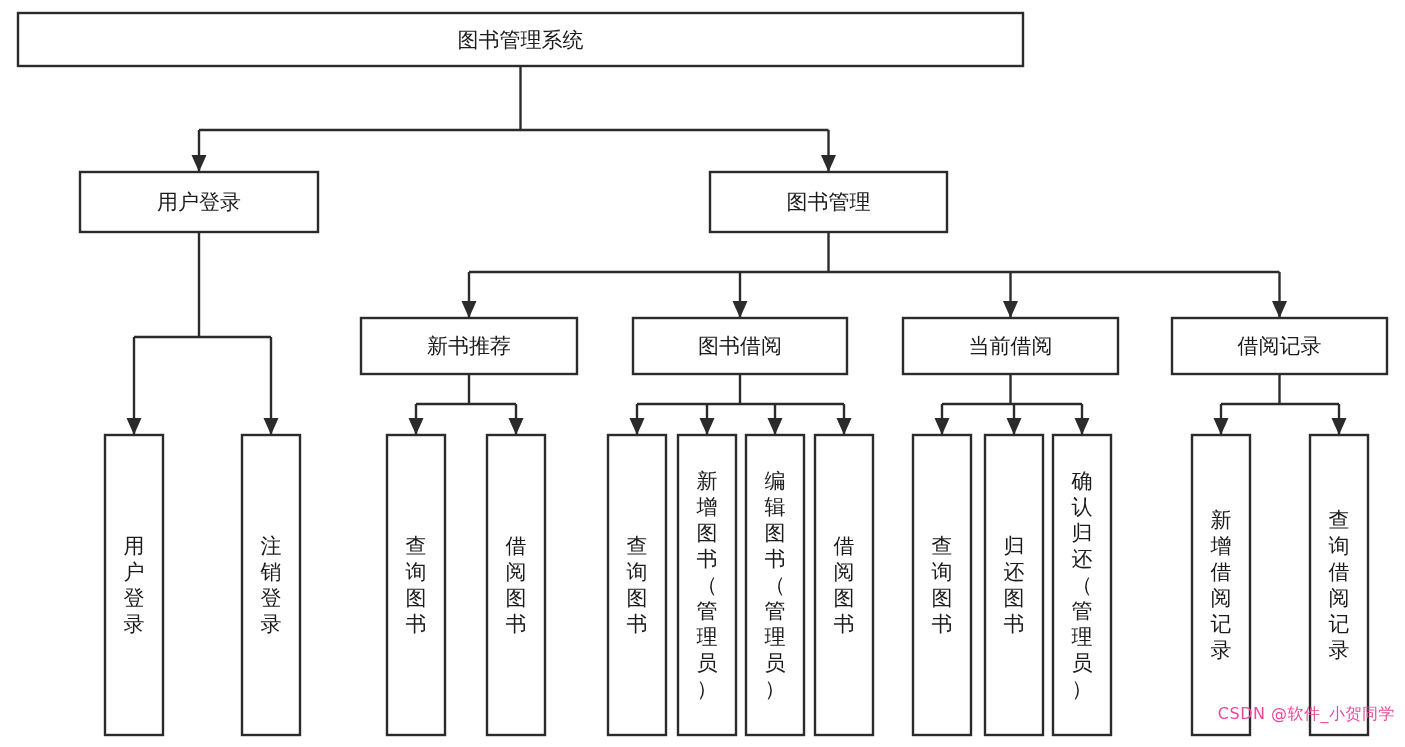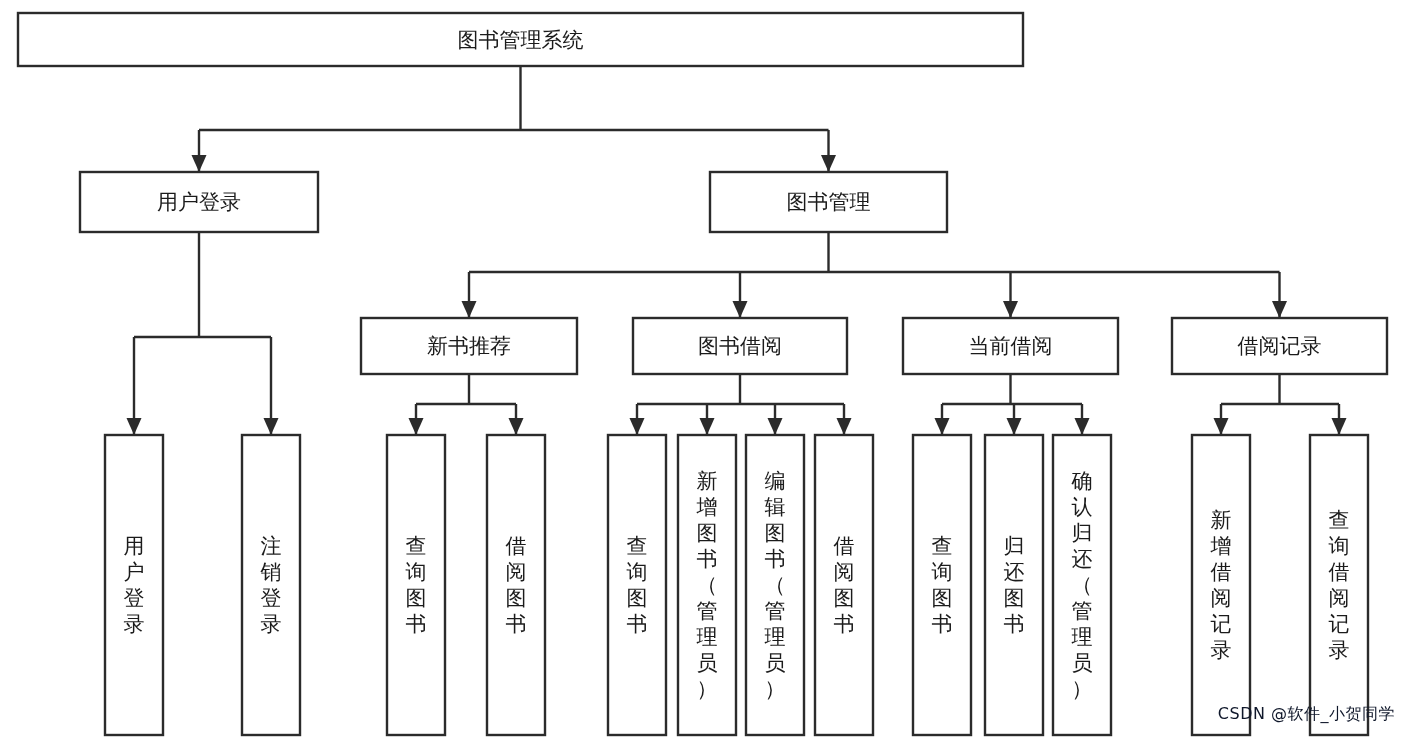--- a/index.html
+++ b/index.html
@@ -55,21 +55,21 @@
   .conn-arrow {
     fill: #2b2b2b;
     stroke: none;
   }
   .watermark-text {
     position: absolute;
     right: 10px;
     bottom: 6px;
     font-family: "DejaVu Sans", "Liberation Sans", sans-serif;
     font-size: 16px;
-    color: #0f172a;
+    color: #ec4899;
     letter-spacing: 0.5px;
     white-space: nowrap;
     pointer-events: none;
     user-select: none;
     margin-top: 40px;
   }
 </style>
 </head>
 <body>
 

